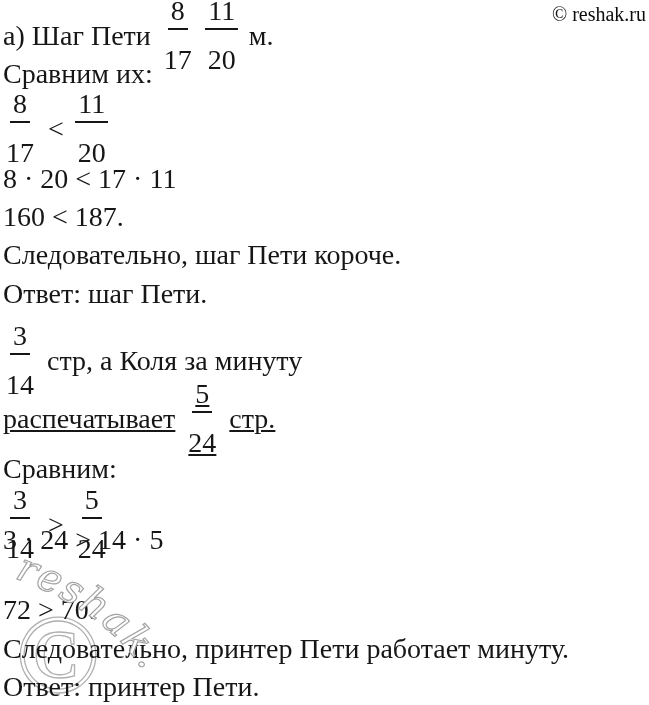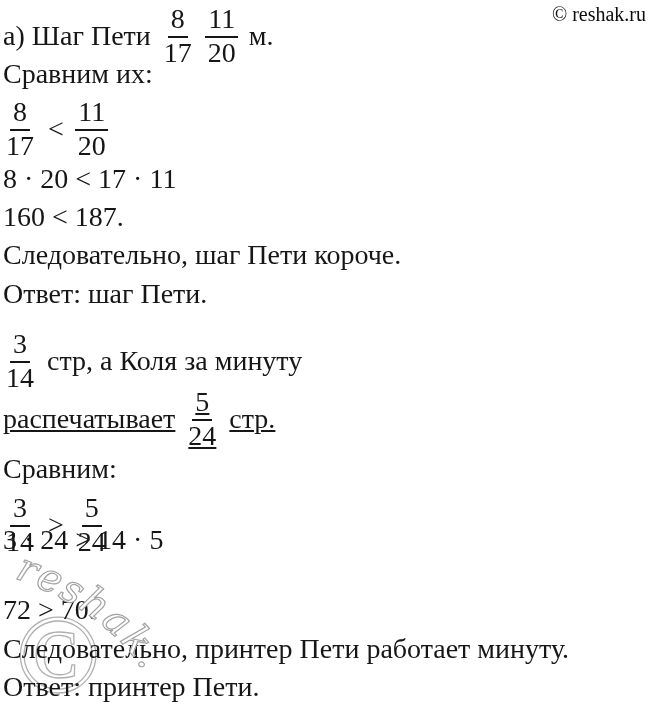--- a/index.html
+++ b/index.html
@@ -29,21 +29,21 @@
   .gap10 { gap: 10px; }
   .gap12 { gap: 11px; }
   .frac {
     display: inline-flex;
     flex-direction: column;
     align-items: center;
     text-align: center;
   }
   .frac .num, .frac .den { line-height: 0.95; padding: 0 3px; display: block; }
   .frac .num { border-bottom: 2px solid #161616; padding-bottom: 3px; }
-  .frac .den { padding-top: 2px; }
+  .frac .den { padding-top: 17px; }
 
   .l-a-intro    { top: 8px;  height: 56px; }
   .l-a-cmplabel { top: 60px; }
   .l-a-cmp      { top: 100px; height: 58px; }
   .l-a-cross    { top: 165px; }
   .l-a-result   { top: 203px; }
   .l-a-concl    { top: 241px; }
   .l-a-answer   { top: 280px; }
   .l-b-intro1   { top: 330px; height: 62px; }
   .l-b-intro2   { top: 391px; height: 56px; text-decoration: underline; }

